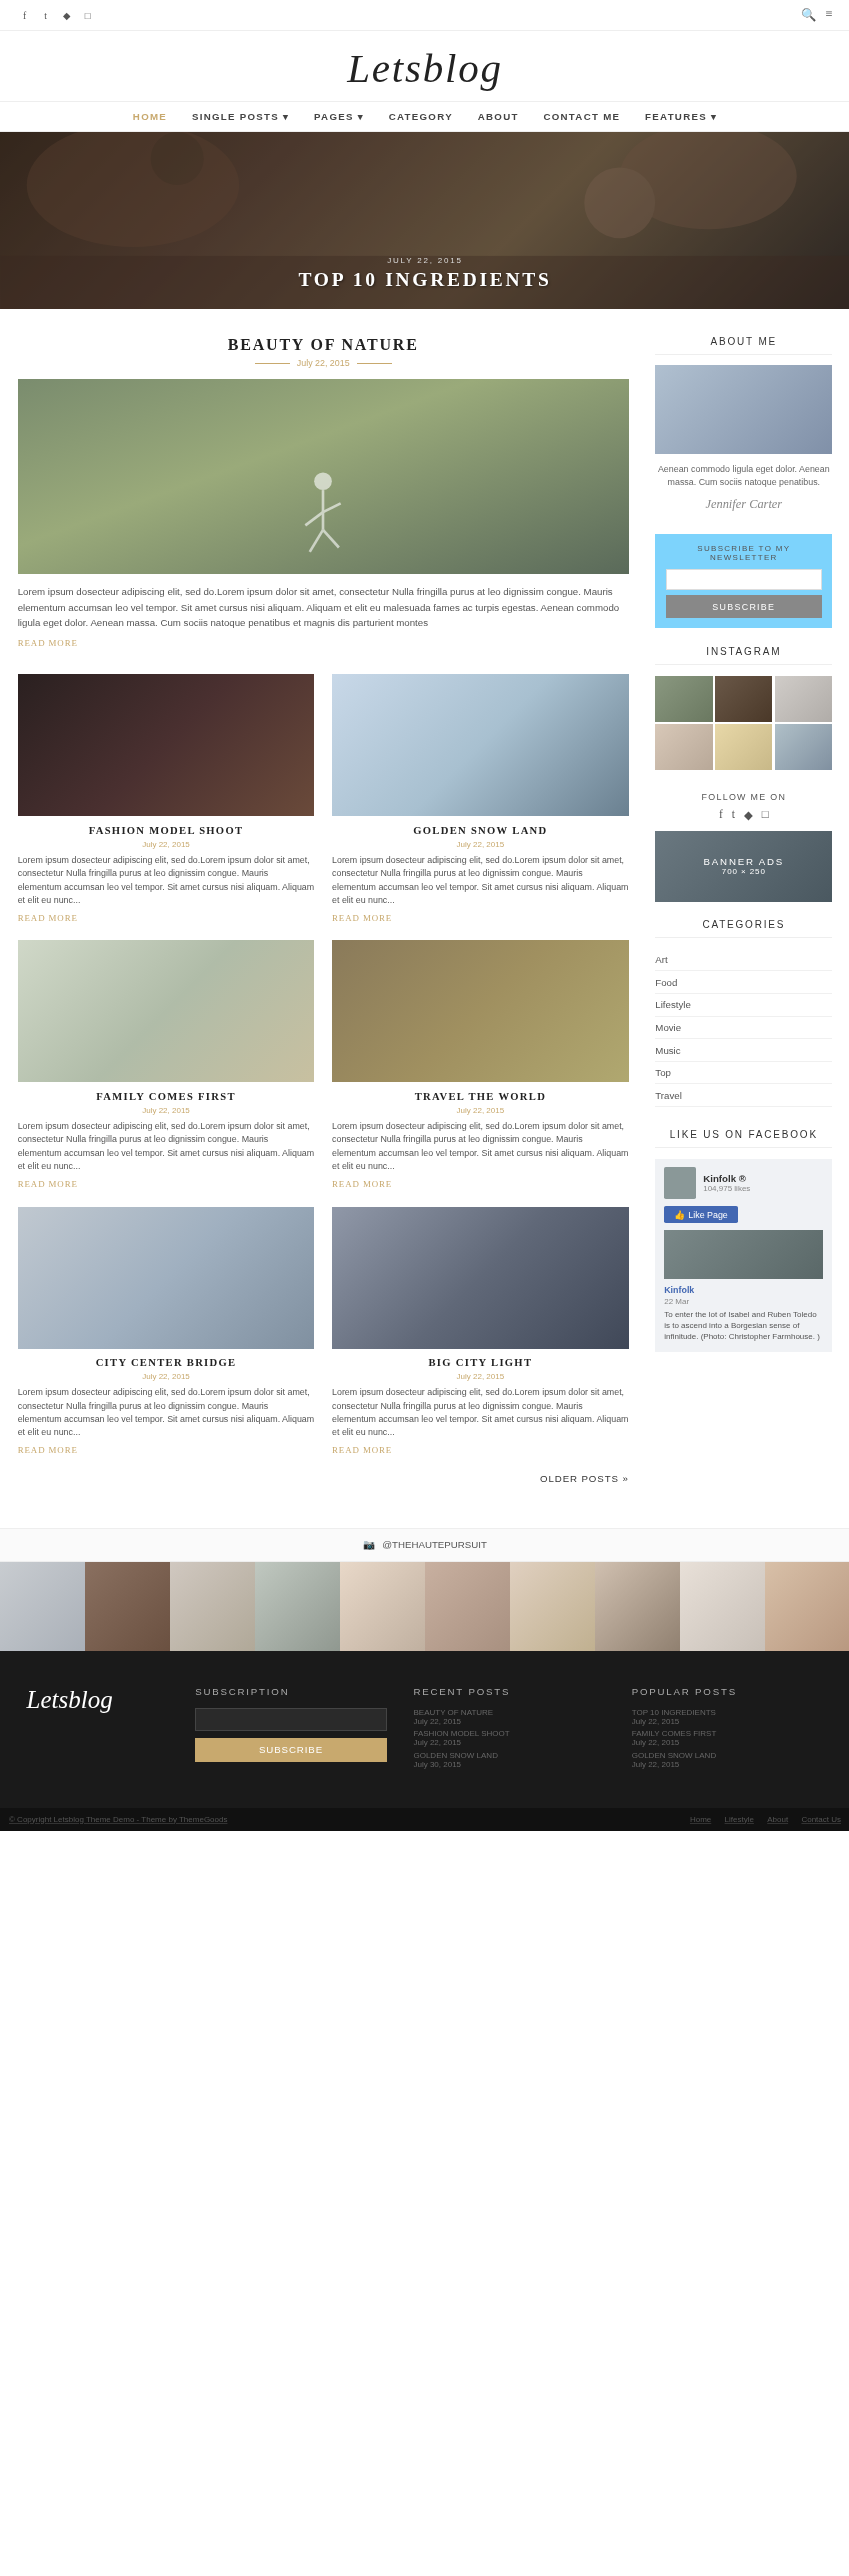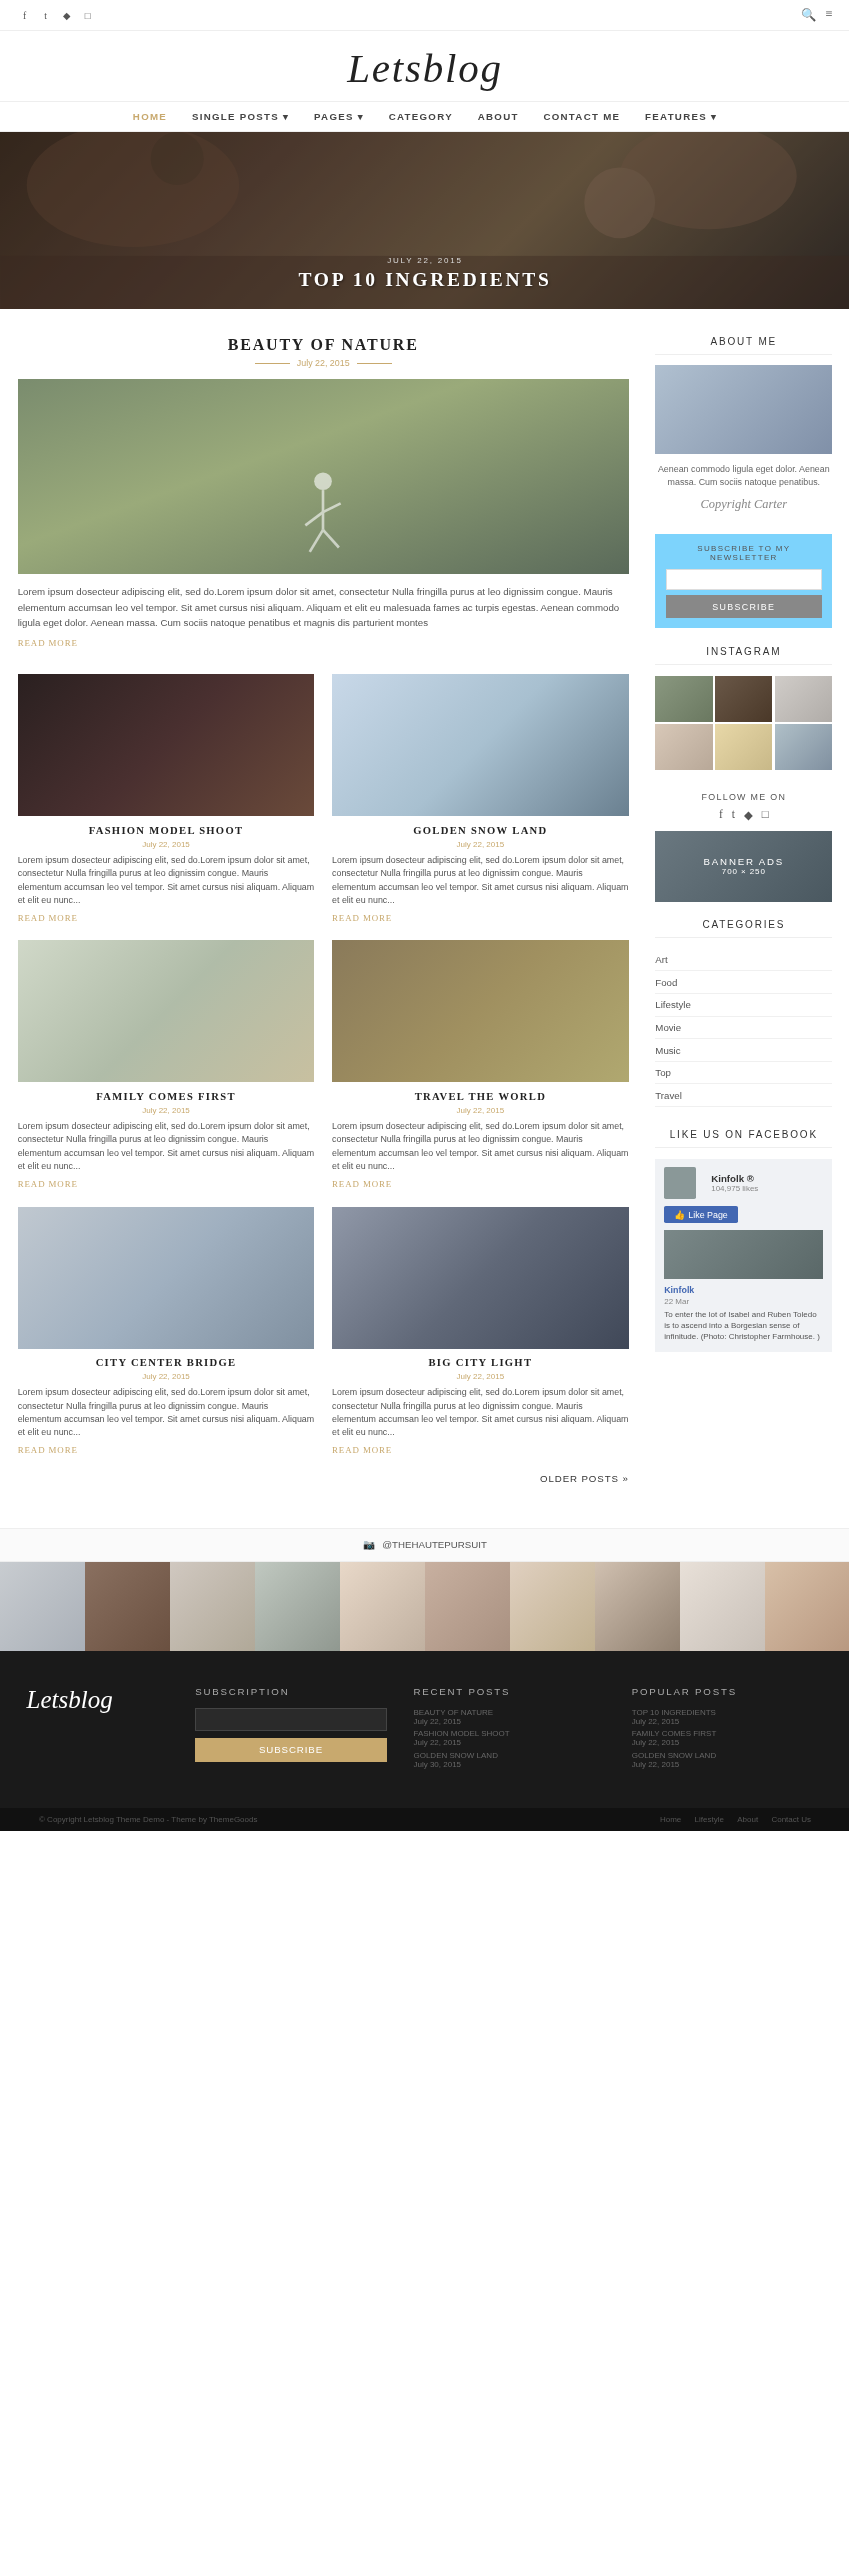--- a/index.html
+++ b/index.html
@@ -85,21 +85,21 @@
 
     
     .footer-main { background: #1a1a1a; color: #888; padding: 35px 26.6px 17.7px; }
     .footer-grid { display: grid; grid-template-columns: 142px 1fr 1fr 1fr; gap: 26.6px; margin-bottom: 17.7px; }
     .footer-logo { font-size: 25px; color: #fff; font-style: italic; margin-bottom: 8.9px; }
     .footer-section-title { font-size: 9.7px; letter-spacing: 1.8px; text-transform: uppercase; color: #aaa; margin-bottom: 10.6px; font-family: Arial, sans-serif; }
     .footer-input { width: 100%; padding: 5.3px 7px; background: #2a2a2a; border: 0.9px solid #444; color: #888; font-size: 9.7px; font-family: Arial, sans-serif; margin-bottom: 7px; }
     .footer-sub-btn { background: #c8a96e; color: #fff; border: none; padding: 6.2px 14px; font-size: 9.7px; letter-spacing: 0.9px; text-transform: uppercase; cursor: pointer; font-family: Arial, sans-serif; width: 100%; }
     .footer-link { display: block; font-size: 8.9px; color: #888; margin-bottom: 3.5px; font-family: Arial, sans-serif; cursor: pointer; }
     .footer-link span { color: #666; font-size: 8px; display: block; }
-    .footer-bottom { background: #111; padding: 7px 39px; display: flex; justify-content: space-between; align-items: flex-start; }
+    .footer-bottom { background: #111; padding: 7px 9px; display: flex; justify-content: space-between; align-items: flex-start; text-decoration: underline; }
     .footer-copy { font-size: 8px; color: #555; font-family: Arial, sans-serif; }
     .footer-nav { display: flex; gap: 13.3px; }
     .footer-nav-item { font-size: 8px; color: #555; cursor: pointer; font-family: Arial, sans-serif; }
 
     
     .sidebar-section { margin-bottom: 22px; }
     .sidebar-title { font-size: 10px; letter-spacing: 1.8px; text-transform: uppercase; text-align: center; color: #333; margin-bottom: 10.6px; padding-bottom: 7px; border-bottom: 0.9px solid #eee; font-family: Arial, sans-serif; }
     .about-img { width: 100%; height: 89px; background: linear-gradient(135deg, #b0c0d0 0%, #8090a8 100%); margin-bottom: 8.9px; }
     .about-text { font-size: 8.9px; line-height: 1.5; color: #666; text-align: center; font-family: Arial, sans-serif; margin-bottom: 7px; }
     .about-sig { text-align: center; font-size: 12.4px; font-style: italic; color: #888; font-family: Georgia, serif; }
@@ -117,21 +117,21 @@
     .insta-6 { background: linear-gradient(135deg, #b0c0c8 0%, #8090a0 100%); }
     .follow-me { text-align: center; margin: 8.9px 0; }
     .follow-title { font-size: 8.9px; letter-spacing: 1.3px; text-transform: uppercase; color: #555; margin-bottom: 5.3px; font-family: Arial, sans-serif; }
     .follow-icons { display: flex; justify-content: center; gap: 8.9px; }
     .follow-icon { font-size: 11.5px; color: #555; cursor: pointer; }
     .banner-ad { width: 100%; height: 71px; background: linear-gradient(135deg, #6a7880 0%, #4a5860 100%); display: flex; align-items: center; justify-content: center; flex-direction: column; color: #fff; font-size: 8px; font-family: Arial, sans-serif; letter-spacing: 0.9px; text-transform: uppercase; }
     .banner-ad-small { font-size: 9.7px; letter-spacing: 1.8px; }
     .cat-list { list-style: none; }
     .cat-item { padding: 5.3px 0; border-bottom: 0.9px solid #f0f0f0; font-size: 9.7px; color: #555; cursor: pointer; font-family: Arial, sans-serif; }
     .facebook-widget { background: #f0f2f5; padding: 8.9px; }
-    .fb-header { display: flex; align-items: center; gap: 15px; margin-bottom: 7px; }
+    .fb-header { display: flex; align-items: center; gap: 7px; margin-bottom: 7px; }
     .fb-avatar { width: 32px; height: 32px; background: #8a9898; border-radius: 1.8px; }
     .fb-name { font-size: 9.7px; font-weight: bold; color: #333; font-family: Arial, sans-serif; }
     .fb-followers { font-size: 8px; color: #888; font-family: Arial, sans-serif; }
     .fb-like-btn { background: #4267B2; color: #fff; border: none; padding: 3.5px 10.6px; font-size: 8.9px; font-family: Arial, sans-serif; cursor: pointer; border-radius: 1.8px; display: flex; align-items: center; gap: 3.5px; margin-bottom: 7px; }
     .fb-img { width: 100%; height: 49px; background: linear-gradient(135deg, #7a8888 0%, #5a6868 100%); margin-bottom: 5.3px; }
     .fb-text { font-size: 8px; color: #555; line-height: 1.4; font-family: Arial, sans-serif; }
     .fb-sub-name { font-size: 8.9px; font-weight: bold; color: #4267B2; font-family: Arial, sans-serif; margin-bottom: 1.8px; }
     .fb-sub-date { font-size: 8px; color: #888; margin-bottom: 3.5px; font-family: Arial, sans-serif; }
   </style>
 </head>
@@ -259,21 +259,21 @@
     <div class="older-posts">OLDER POSTS »</div>
 
   </div>
 
   <div class="sidebar">
 
     <div class="sidebar-section">
       <div class="sidebar-title">ABOUT ME</div>
       <div class="about-img"></div>
       <p class="about-text">Aenean commodo ligula eget dolor. Aenean massa. Cum sociis natoque penatibus.</p>
-      <div class="about-sig">Copyright Carter</div>
+      <div class="about-sig">Jennifer Carter</div>
     </div>
 
     <div class="newsletter-section">
       <div class="newsletter-title">SUBSCRIBE TO MY NEWSLETTER</div>
       <input type="email" class="newsletter-input" placeholder="" style="">
       <button class="newsletter-btn">SUBSCRIBE</button>
     </div>
 
     <div style="margin-bottom:17.7px;"></div>
 

